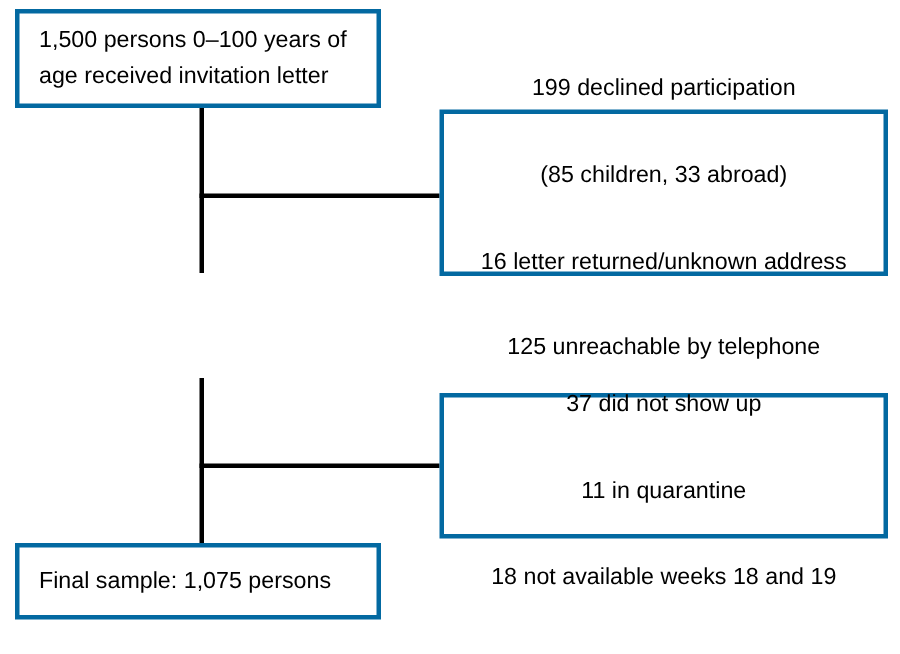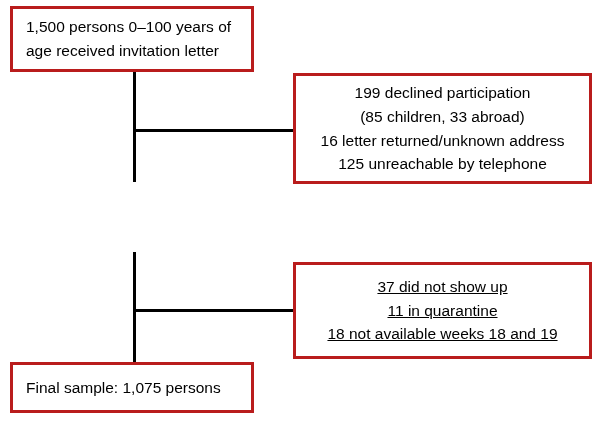--- a/index.html
+++ b/index.html
@@ -14,21 +14,21 @@
   #flowchart {
     position: relative;
     width: 600px;
     height: 436px;
     background: #ffffff;
     overflow: hidden;
   }
   .node {
     position: absolute;
     box-sizing: border-box;
-    border: 3px solid #b91c1c;
+    border: 3px solid #0369a1;
     background: #ffffff;
     display: flex;
     flex-direction: column;
     justify-content: center;
     z-index: 2;
   }
   .node .line {
     font-size: 15.5px;
     line-height: 1.52;
     white-space: nowrap;
@@ -38,28 +38,29 @@
   }
   .node.left-node .line {
     padding-left: 13px;
     text-align: left;
   }
   .node.right-node {
     align-items: center;
   }
   .node.right-node .line {
     text-align: right;
+    margin-top: 34px;
   }
 
   
   #node-invited      { left: 10px;  top: 6px;   width: 244px; height: 66px; }
   #node-accepted     { left: 10px;  top: 180px; width: 244px; height: 74px; }
   #node-final        { left: 10px;  top: 362px; width: 244px; height: 51px; }
   #node-declined     { left: 293px; top: 73px;  width: 299px; height: 111px; }
-  #node-noshow       { left: 293px; top: 262px; width: 299px; height: 97px; text-decoration: underline; }
+  #node-noshow       { left: 293px; top: 262px; width: 299px; height: 97px; }
 
   
   .conn {
     position: absolute;
     background: #000000;
     z-index: 1;
   }
   .conn.v { width: 3px; }
   .conn.h { height: 3px; }
 

